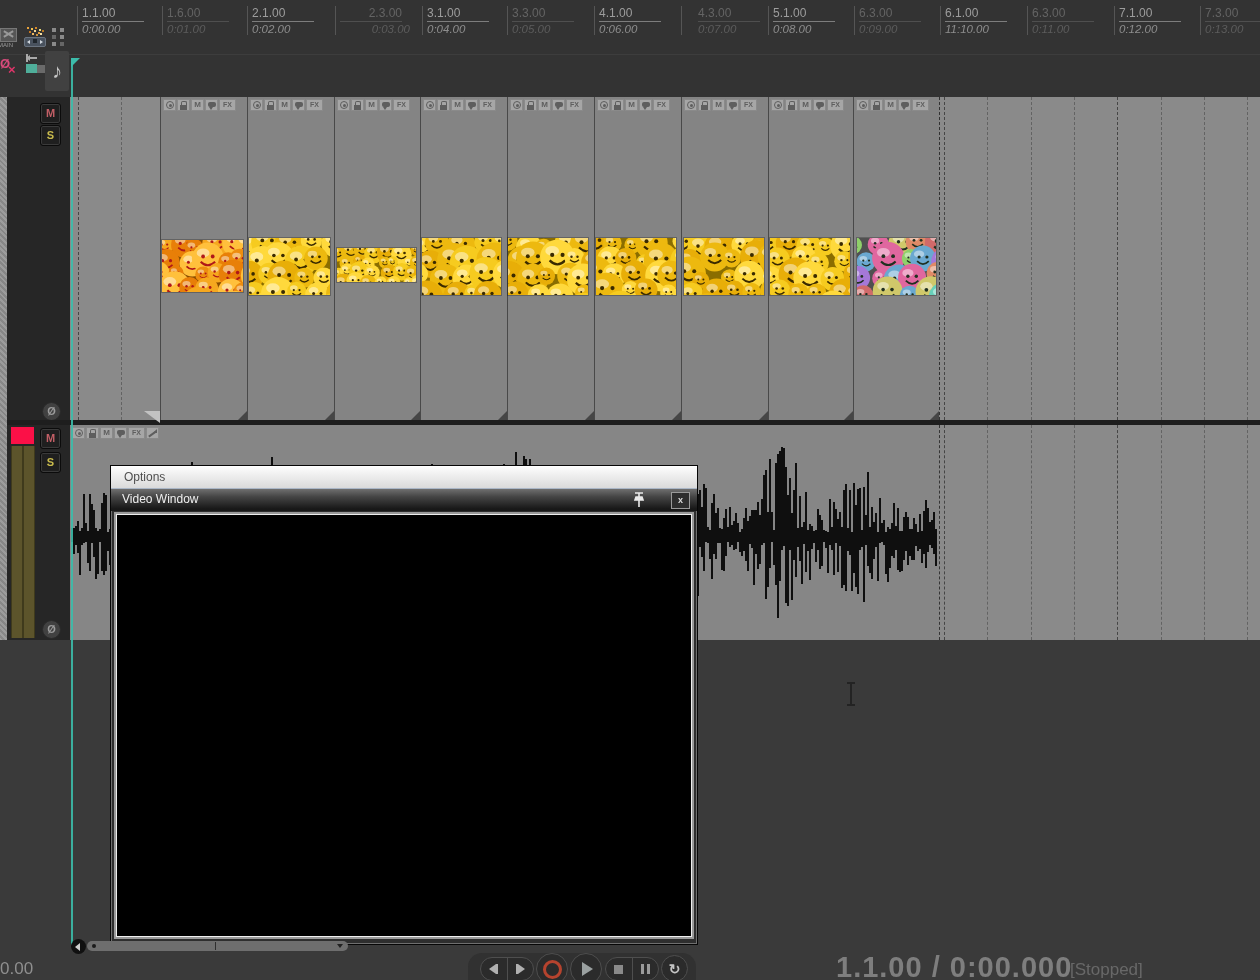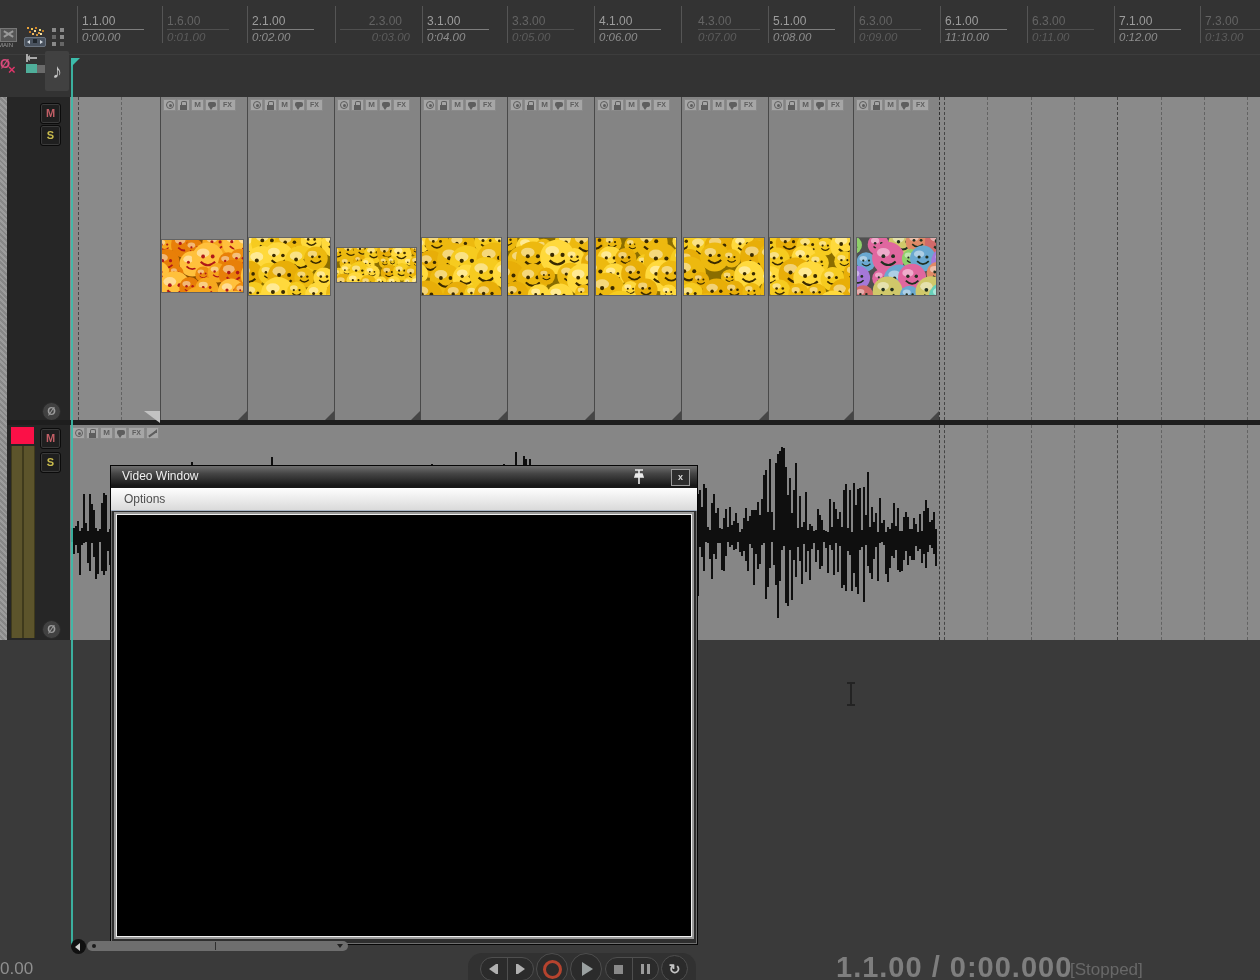--- a/index.html
+++ b/index.html
@@ -4,21 +4,21 @@
 <style>
   html,body{margin:0;padding:0;width:1260px;height:980px;overflow:hidden;
     background:#3a3a3a;font-family:"Liberation Sans",sans-serif;}
   #app{position:relative;width:1260px;height:980px;overflow:hidden;}
 
   
   #topband{position:absolute;left:0;top:0;width:1260px;height:97px;background:#333;
     border-bottom:1px solid #222;}
   #topband .sep{position:absolute;left:0;top:54px;width:1260px;height:1px;background:#3d3d3d;}
   .rmark{position:absolute;top:6px;width:70px;border-left:1px solid #555;padding-left:4px;}
-  .rmark .meas{font-size:12px;color:#9d9d9d;border-bottom:1px solid #7d7d7d;padding-bottom:1px;width:62px;margin-top:8px;}
+  .rmark .meas{font-size:12px;color:#9d9d9d;border-bottom:1px solid #7d7d7d;padding-bottom:1px;width:62px;}
   .rmark .tim{font-size:11.5px;color:#8d8d8d;padding-top:1px;font-style:italic;}
   .rmark.minor .meas{color:#646464;border-color:#4f4f4f;}
   .rmark.minor .tim{color:#5c5c5c;}
 
   
   #tb{position:absolute;left:0;top:26px;width:72px;height:70px;}
   .tbi{position:absolute;}
   #ic-fxmain{left:0;top:2px;width:18px;height:22px;}
   #ic-fxmain .bx{position:absolute;left:0;top:0;width:15px;height:12px;background:#565656;border:1px solid #777;}
   #ic-fxmain .bx i{position:absolute;left:2px;top:4px;width:11px;height:2px;background:#999;transform:rotate(32deg);}
@@ -1793,31 +1793,31 @@
           </svg></div>
       </div>
       <div class="evtend" style="left: 869px;"></div>
     </div>
   <div id="pregrip"></div>
 
   <div id="curflag"></div>
   <div id="cursor"></div>
 
   <div id="dlg">
+    <div id="dlg-menu">
+      <span>Options</span>
+    </div>
     <div id="dlg-title">
       <span>Video Window</span>
       <span id="dlg-pin">
         <svg width="12" height="16" viewBox="0 0 12 16">
           <path d="M2 1 H10 M6 1 V5 M3 5 H9 L10 8 H2 Z M6 8 V15" stroke="#eaeaea" stroke-width="1.6" fill="#eaeaea"></path>
         </svg>
       </span>
       <span id="dlg-close">x</span>
-    </div>
-    <div id="dlg-menu">
-      <span>Options</span>
     </div>
     <div id="dlg-body">
       <div id="dlg-screen"></div>
     </div>
   </div>
 
   <div id="sb-btn">
       <i></i>
     </div>
   <div id="sb-pill">

